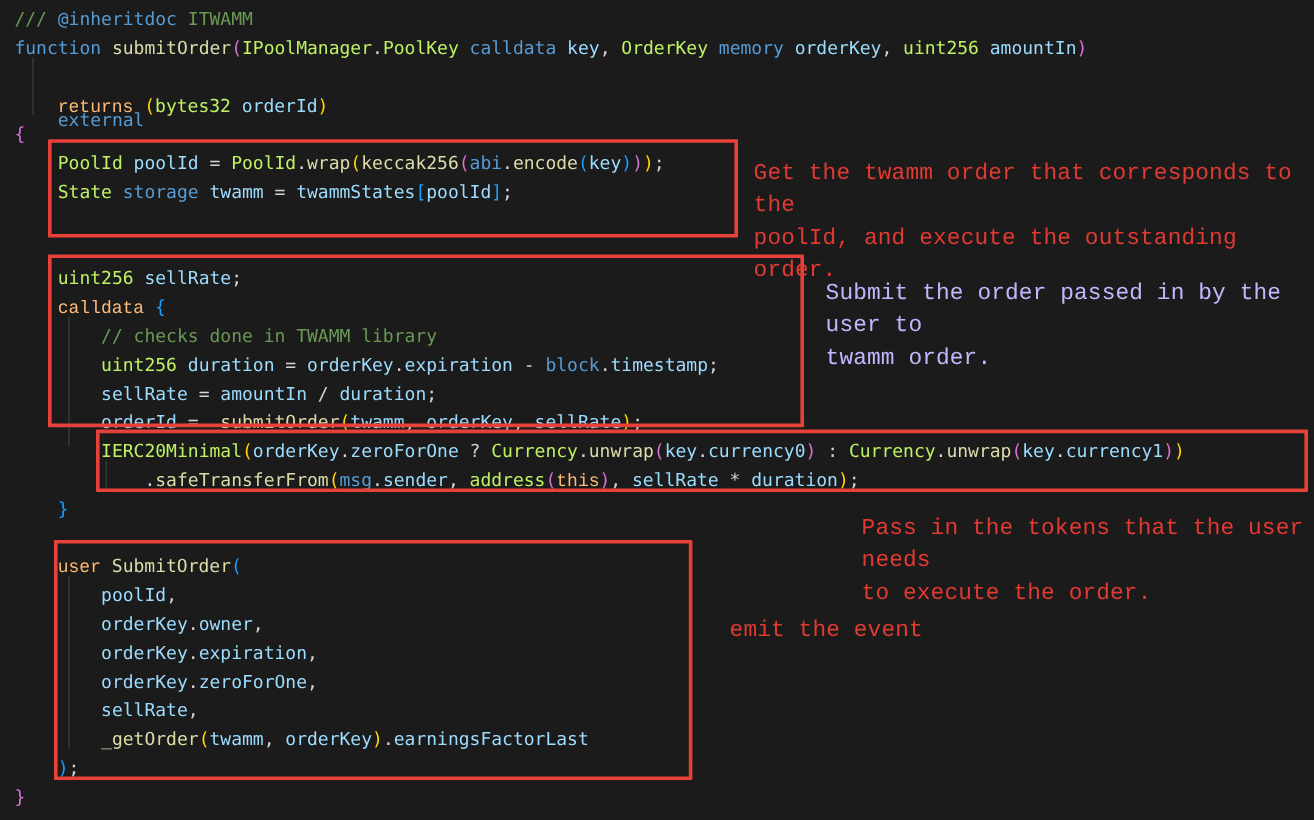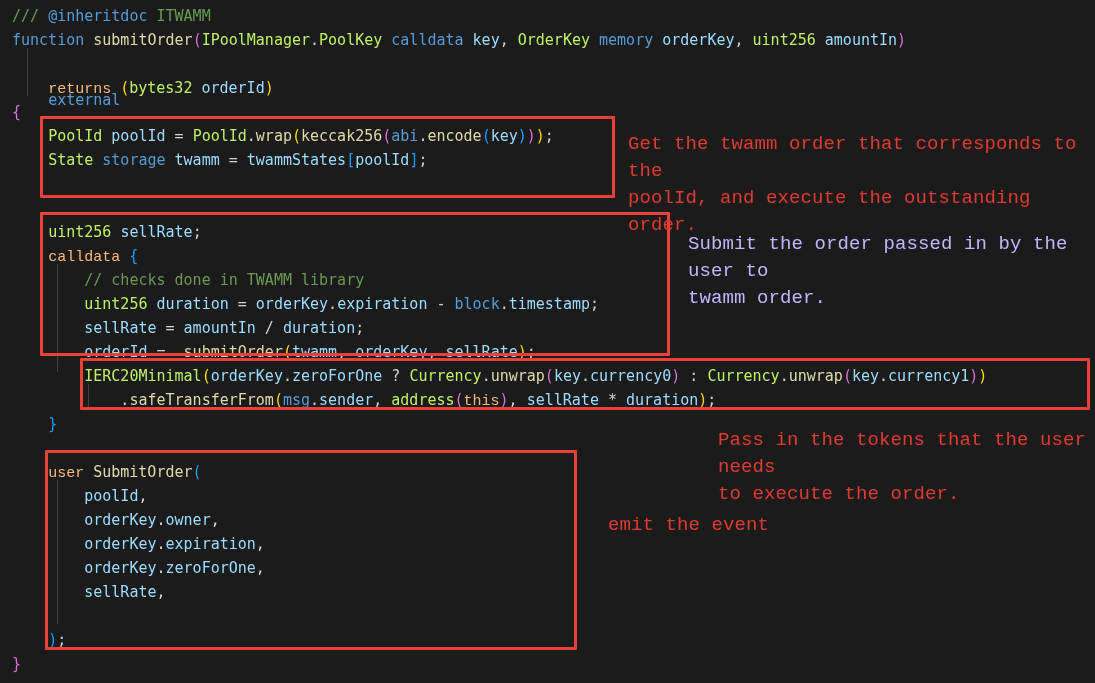--- a/index.html
+++ b/index.html
@@ -120,20 +120,21 @@
     <div class="ln" style="top:484px;"><span class="plain">        </span><span class="var">poolId</span><span class="plain">,</span></div>
 
     <div class="ln" style="top:508px;"><span class="plain">        </span><span class="var">orderKey</span><span class="plain">.</span><span class="var">owner</span><span class="plain">,</span></div>
 
     <div class="ln" style="top:532px;"><span class="plain">        </span><span class="var">orderKey</span><span class="plain">.</span><span class="var">expiration</span><span class="plain">,</span></div>
 
     <div class="ln" style="top:556px;"><span class="plain">        </span><span class="var">orderKey</span><span class="plain">.</span><span class="var">zeroForOne</span><span class="plain">,</span></div>
 
     <div class="ln" style="top:580px;"><span class="plain">        </span><span class="var">sellRate</span><span class="plain">,</span></div>
 
+    <div class="ln" style="top:604px;"><span class="plain">        </span><span class="fn">_getOrder</span><span class="paren">(</span><span class="var">twamm</span><span class="plain">, </span><span class="var">orderKey</span><span class="paren">)</span><span class="plain">.</span><span class="var">earningsFactorLast</span></div>
 
     <div class="ln" style="top:628px;"><span class="plain">    </span><span class="paren3">)</span><span class="plain">;</span></div>
 
     <div class="ln" style="top:652px;"><span class="brace">}</span></div>
 
   </div>
 
   <div class="box" style="left:40px;  top:116px; width:575px; height:82px;"></div>
   <div class="box" style="left:40px;  top:212px; width:630px; height:144px;"></div>
   <div class="box" style="left:80px;  top:358px; width:1010px; height:52px;"></div>

